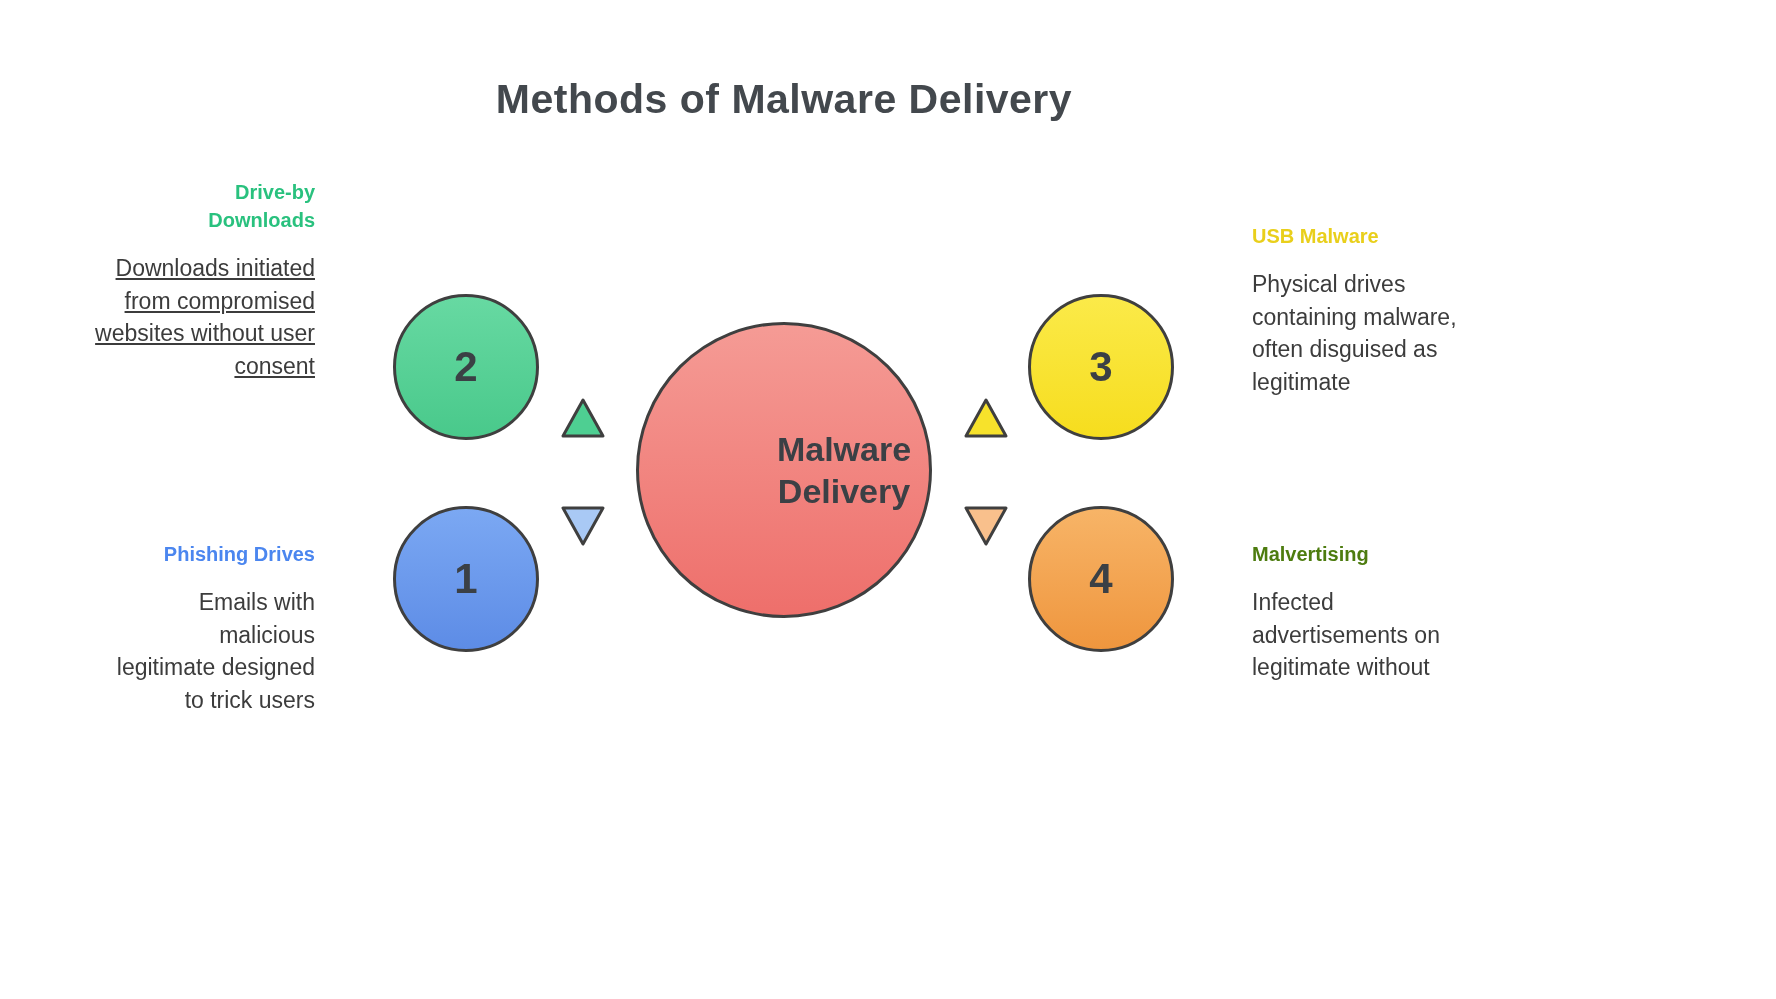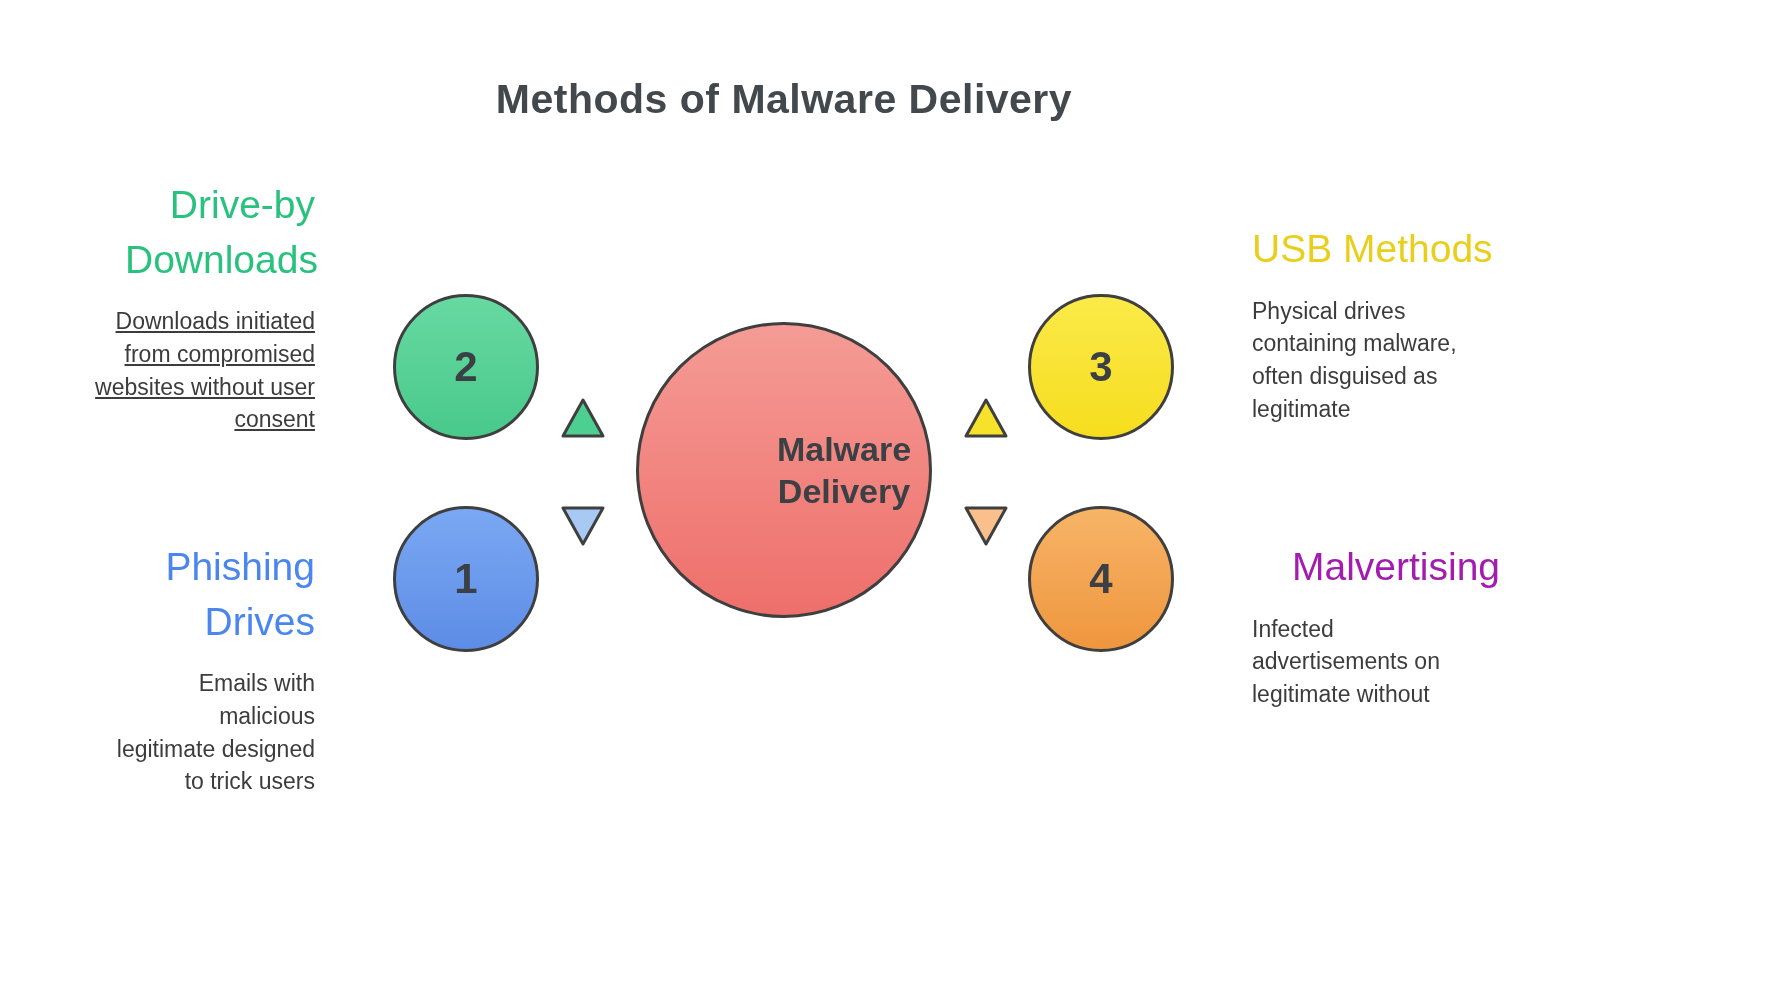--- a/index.html
+++ b/index.html
@@ -9,31 +9,31 @@
   }
   .title {
     position:absolute; left:784px; top:76px; transform:translateX(-50%);
     font-size:41px; font-weight:bold; color:#43484d; white-space:nowrap;
     letter-spacing:0.5px;
   }
   
   .label-block { position:absolute; }
   .label-left  { right:1461px; width:300px; text-align:right; }
   .label-right { left:1252px;  width:260px; text-align:left; }
-  .heading { font-size:39px; font-weight:normal; line-height:1.40; }
+  .heading { font-size:20px; font-weight:bold; line-height:1.40; }
   .heading-left { width:190px; margin-left:auto; }
   .desc {
     font-size:23px; color:#3c3c3c; line-height:1.42; margin-top:18px;
     font-weight:normal;
   }
   .desc-left  { margin-left:auto; }
   .c-green  { color:#29c17e; }
   .c-blue   { color:#4b86ef; }
   .c-yellow { color:#e9cf1b; }
-  .c-orange { color:#a21caf;margin-left:40px; }
+  .c-orange { color:#4d7c0f; }
 
   
   .node {
     position:absolute; width:146px; height:146px; border-radius:50%;
     border:3px solid #3f3f3f; box-sizing:border-box;
     display:flex; align-items:center; justify-content:center;
     font-size:42px; font-weight:bold; color:#3b4045;
   }
   .node-2 { left:393px;  top:294px; background:linear-gradient(180deg,#67d9a2,#49c98b); }
   .node-1 { left:393px;  top:506px; background:linear-gradient(180deg,#7ba8f3,#5d8ce6); }
@@ -68,21 +68,21 @@
     <div class="heading heading-left c-green">Drive-by Downloads</div>
     <div class="desc desc-left" style="width:250px;text-decoration:underline;">Downloads initiated from compromised websites without user consent</div>
   </div>
 
   <div class="label-block label-left" style="top:540px;">
     <div class="heading heading-left c-blue">Phishing Drives</div>
     <div class="desc desc-left" style="width:200px;">Emails with malicious legitimate designed to trick users</div>
   </div>
 
   <div class="label-block label-right" style="top:222px;">
-    <div class="heading c-yellow">USB Methods</div>
+    <div class="heading c-yellow">USB Malware</div>
     <div class="desc" style="width:245px;">Physical drives containing malware, often disguised as legitimate</div>
   </div>
 
   <div class="label-block label-right" style="top:540px;">
     <div class="heading c-orange">Malvertising</div>
     <div class="desc" style="width:230px;">Infected advertisements on legitimate without</div>
   </div>
 
   <div class="node node-2">
     <span>2</span>

